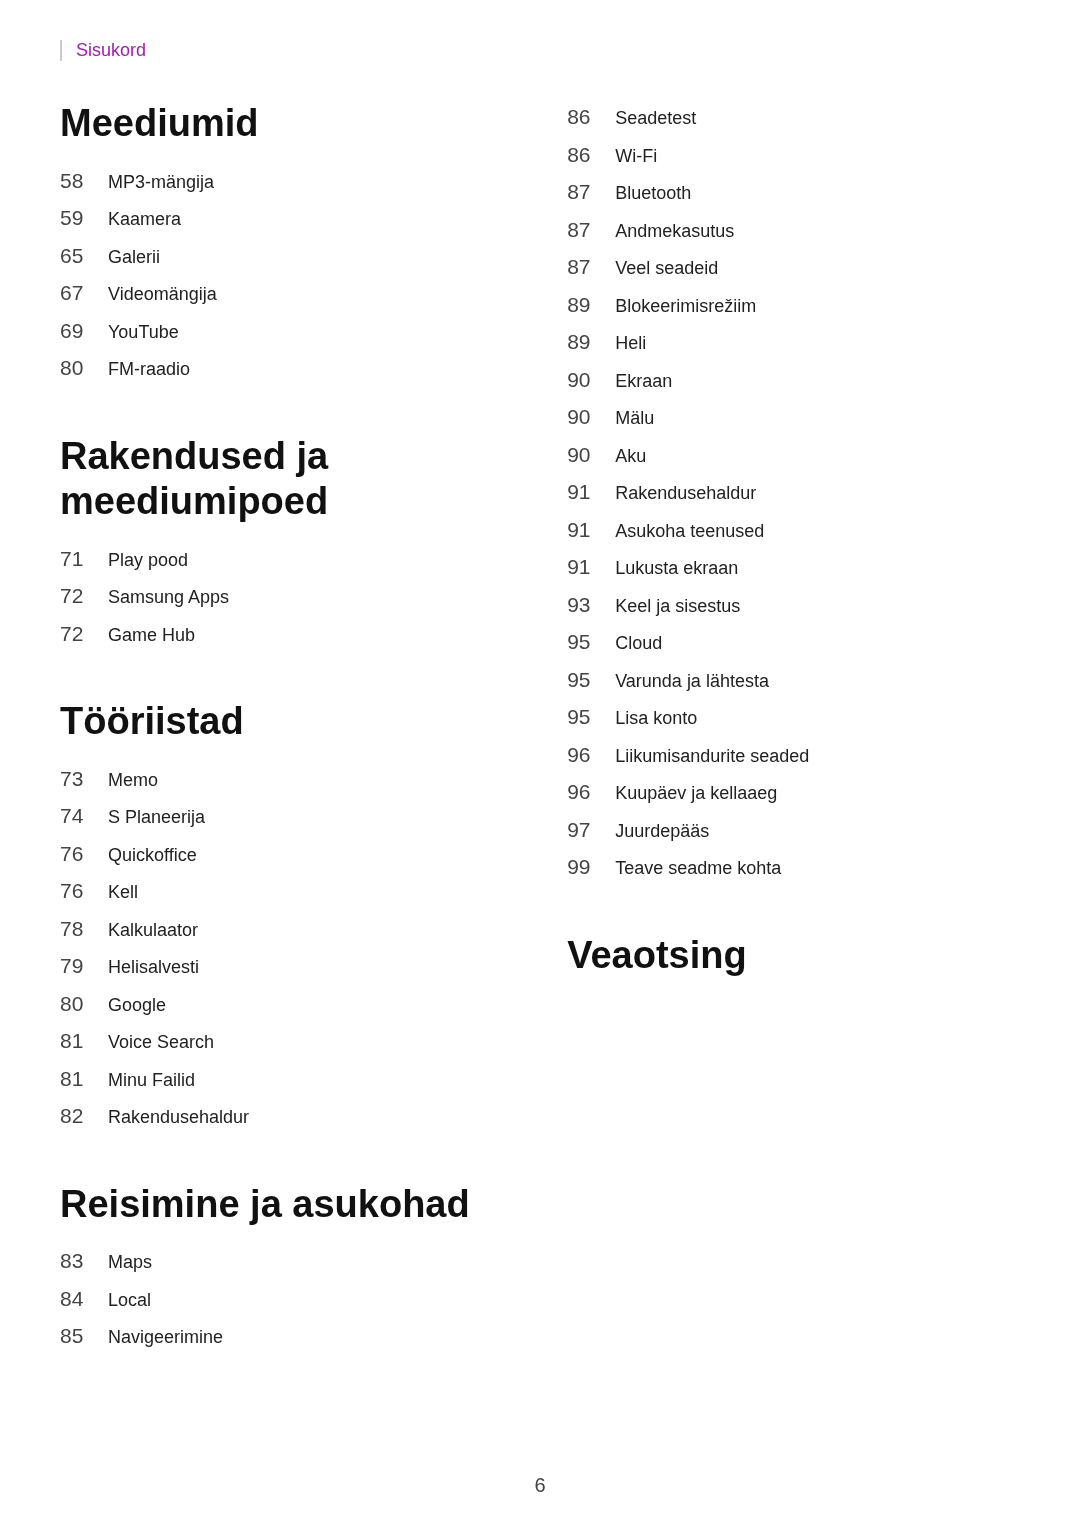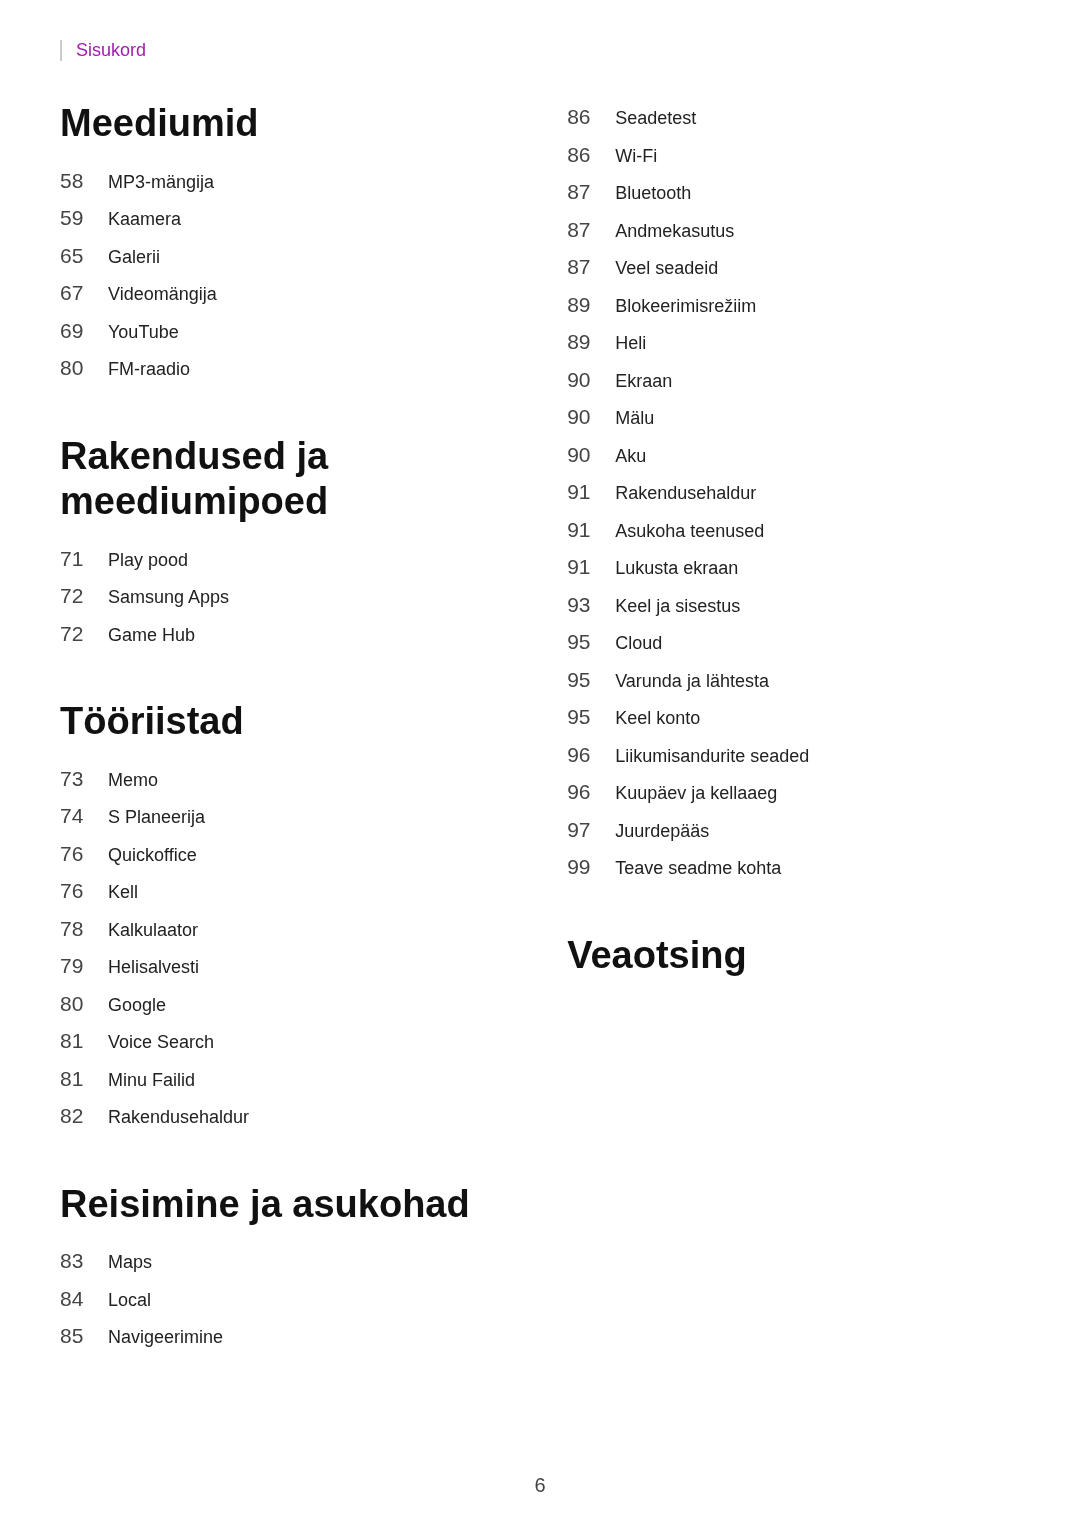--- a/index.html
+++ b/index.html
@@ -282,21 +282,21 @@
           <li class="toc-item">
             <span class="toc-num">95</span>
             <span class="toc-text">Cloud</span>
           </li>
           <li class="toc-item">
             <span class="toc-num">95</span>
             <span class="toc-text">Varunda ja lähtesta</span>
           </li>
           <li class="toc-item">
             <span class="toc-num">95</span>
-            <span class="toc-text">Keel konto</span>
+            <span class="toc-text">Lisa konto</span>
           </li>
           <li class="toc-item">
             <span class="toc-num">96</span>
             <span class="toc-text">Liikumisandurite seaded</span>
           </li>
           <li class="toc-item">
             <span class="toc-num">96</span>
             <span class="toc-text">Kuupäev ja kellaaeg</span>
           </li>
           <li class="toc-item">

